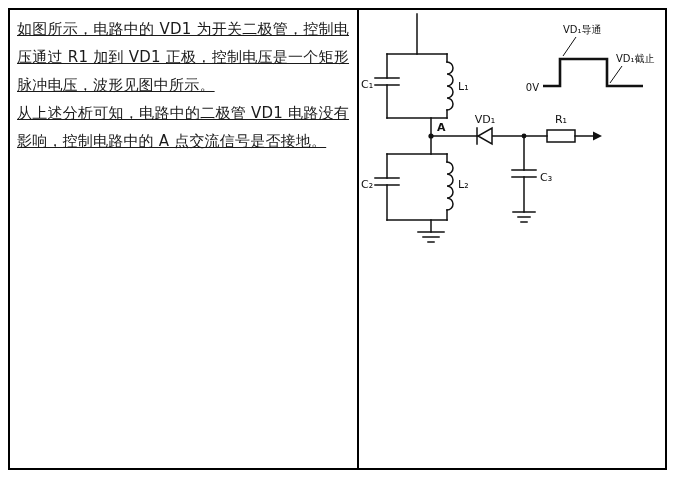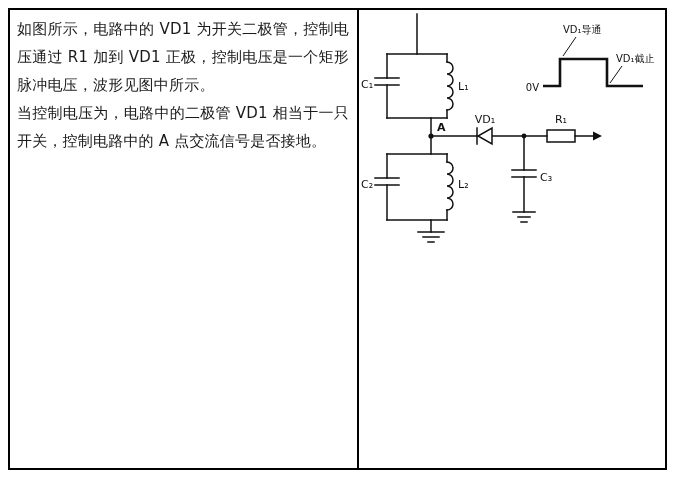--- a/index.html
+++ b/index.html
@@ -26,21 +26,21 @@
   .cell-text {
     width: 349px;
     border-right: 2px solid #000000;
     padding: 5px 8px 5px 7px;
     font-size: 15px;
     line-height: 28px;
     color: #1a1a1a;
     text-align: justify;
     letter-spacing: 0.2px;
   }
-  .cell-text p { margin: 0; }
+  .cell-text p { margin: 0; text-decoration: underline; }
   .cell-diagram {
     flex: 1;
     position: relative;
   }
   .cell-diagram svg {
     position: absolute;
     left: 0; top: 0;
     display: block;
   }
   svg text {
@@ -52,21 +52,21 @@
   .wave-label { font-size: 10px; }
 </style>
 </head>
 <body>
 
 <div class="page">
   <div class="content-table">
 
     <div class="cell-text">
       <p>如图所示，电路中的 VD1 为开关二极管，控制电压通过 R1 加到 VD1 正极，控制电压是一个矩形脉冲电压，波形见图中所示。</p>
-      <p>当控制电压为，电路中的二极管 VD1 相当于一只开关，控制电路中的 A 点交流信号是否接地。</p>
+      <p>从上述分析可知，电路中的二极管 VD1 电路没有影响，控制电路中的 A 点交流信号是否接地。</p>
     </div>
 
     <div class="cell-diagram">
       <svg width="306" height="458" viewBox="0 0 306 458">
 
         <g stroke="#111111" stroke-width="1.5" fill="none" stroke-linecap="square">
 
           <g>
             <line x1="58" y1="4" x2="58" y2="44"></line>
           </g>

